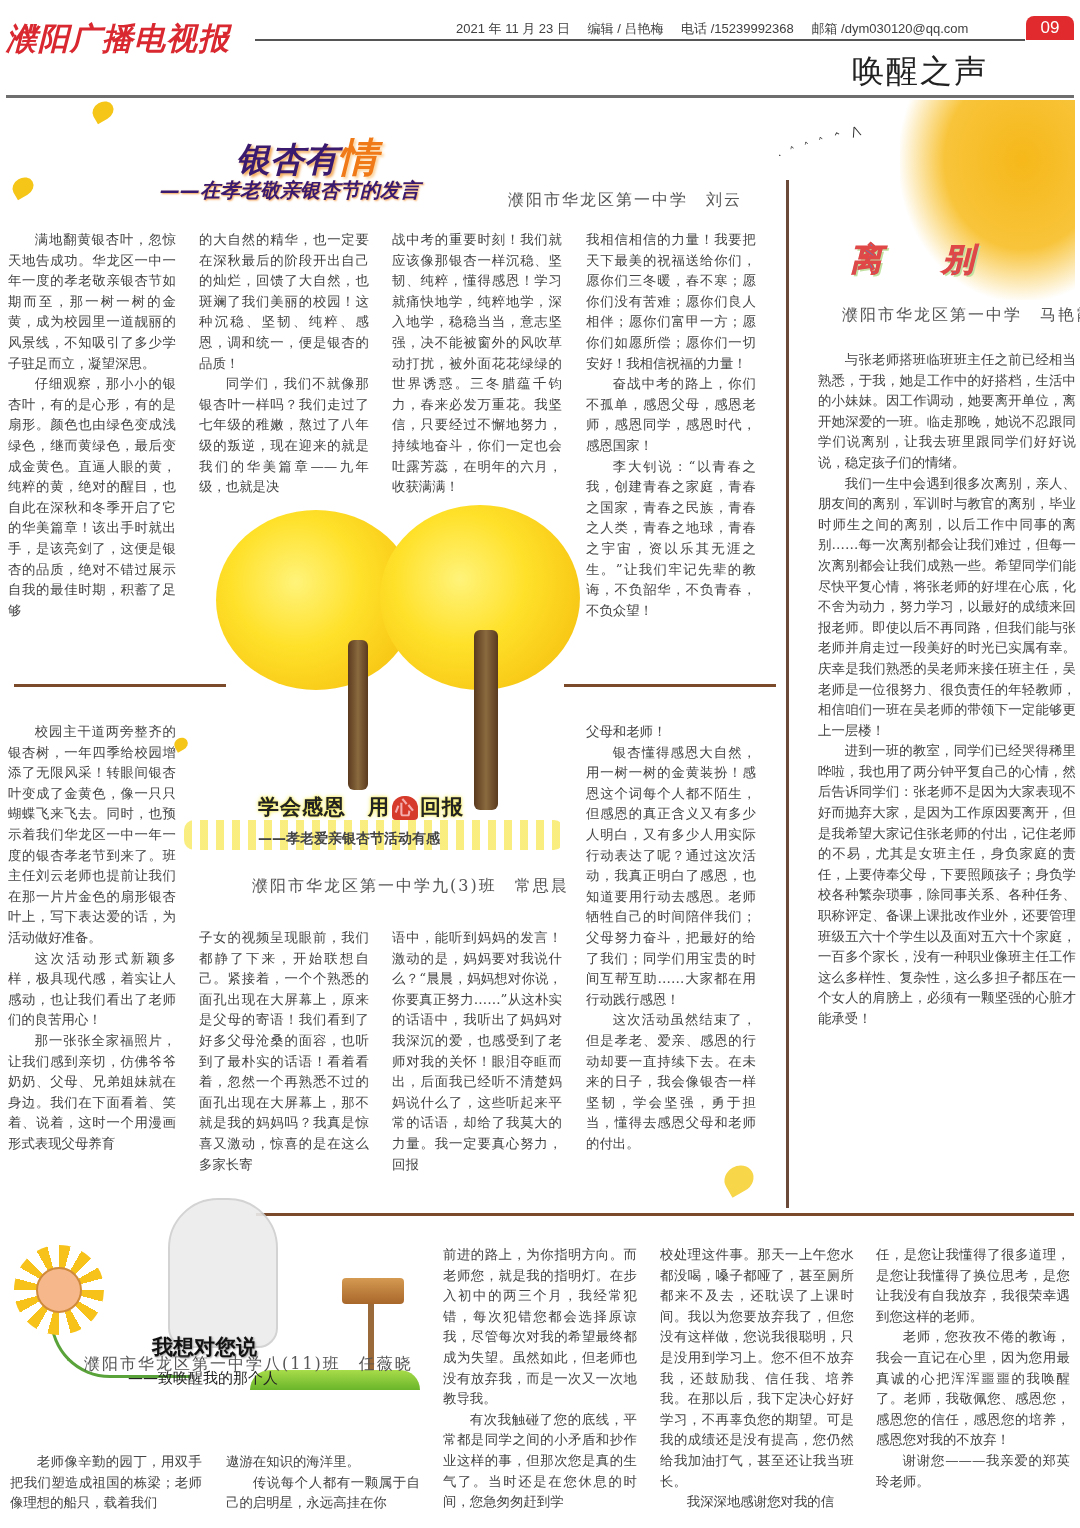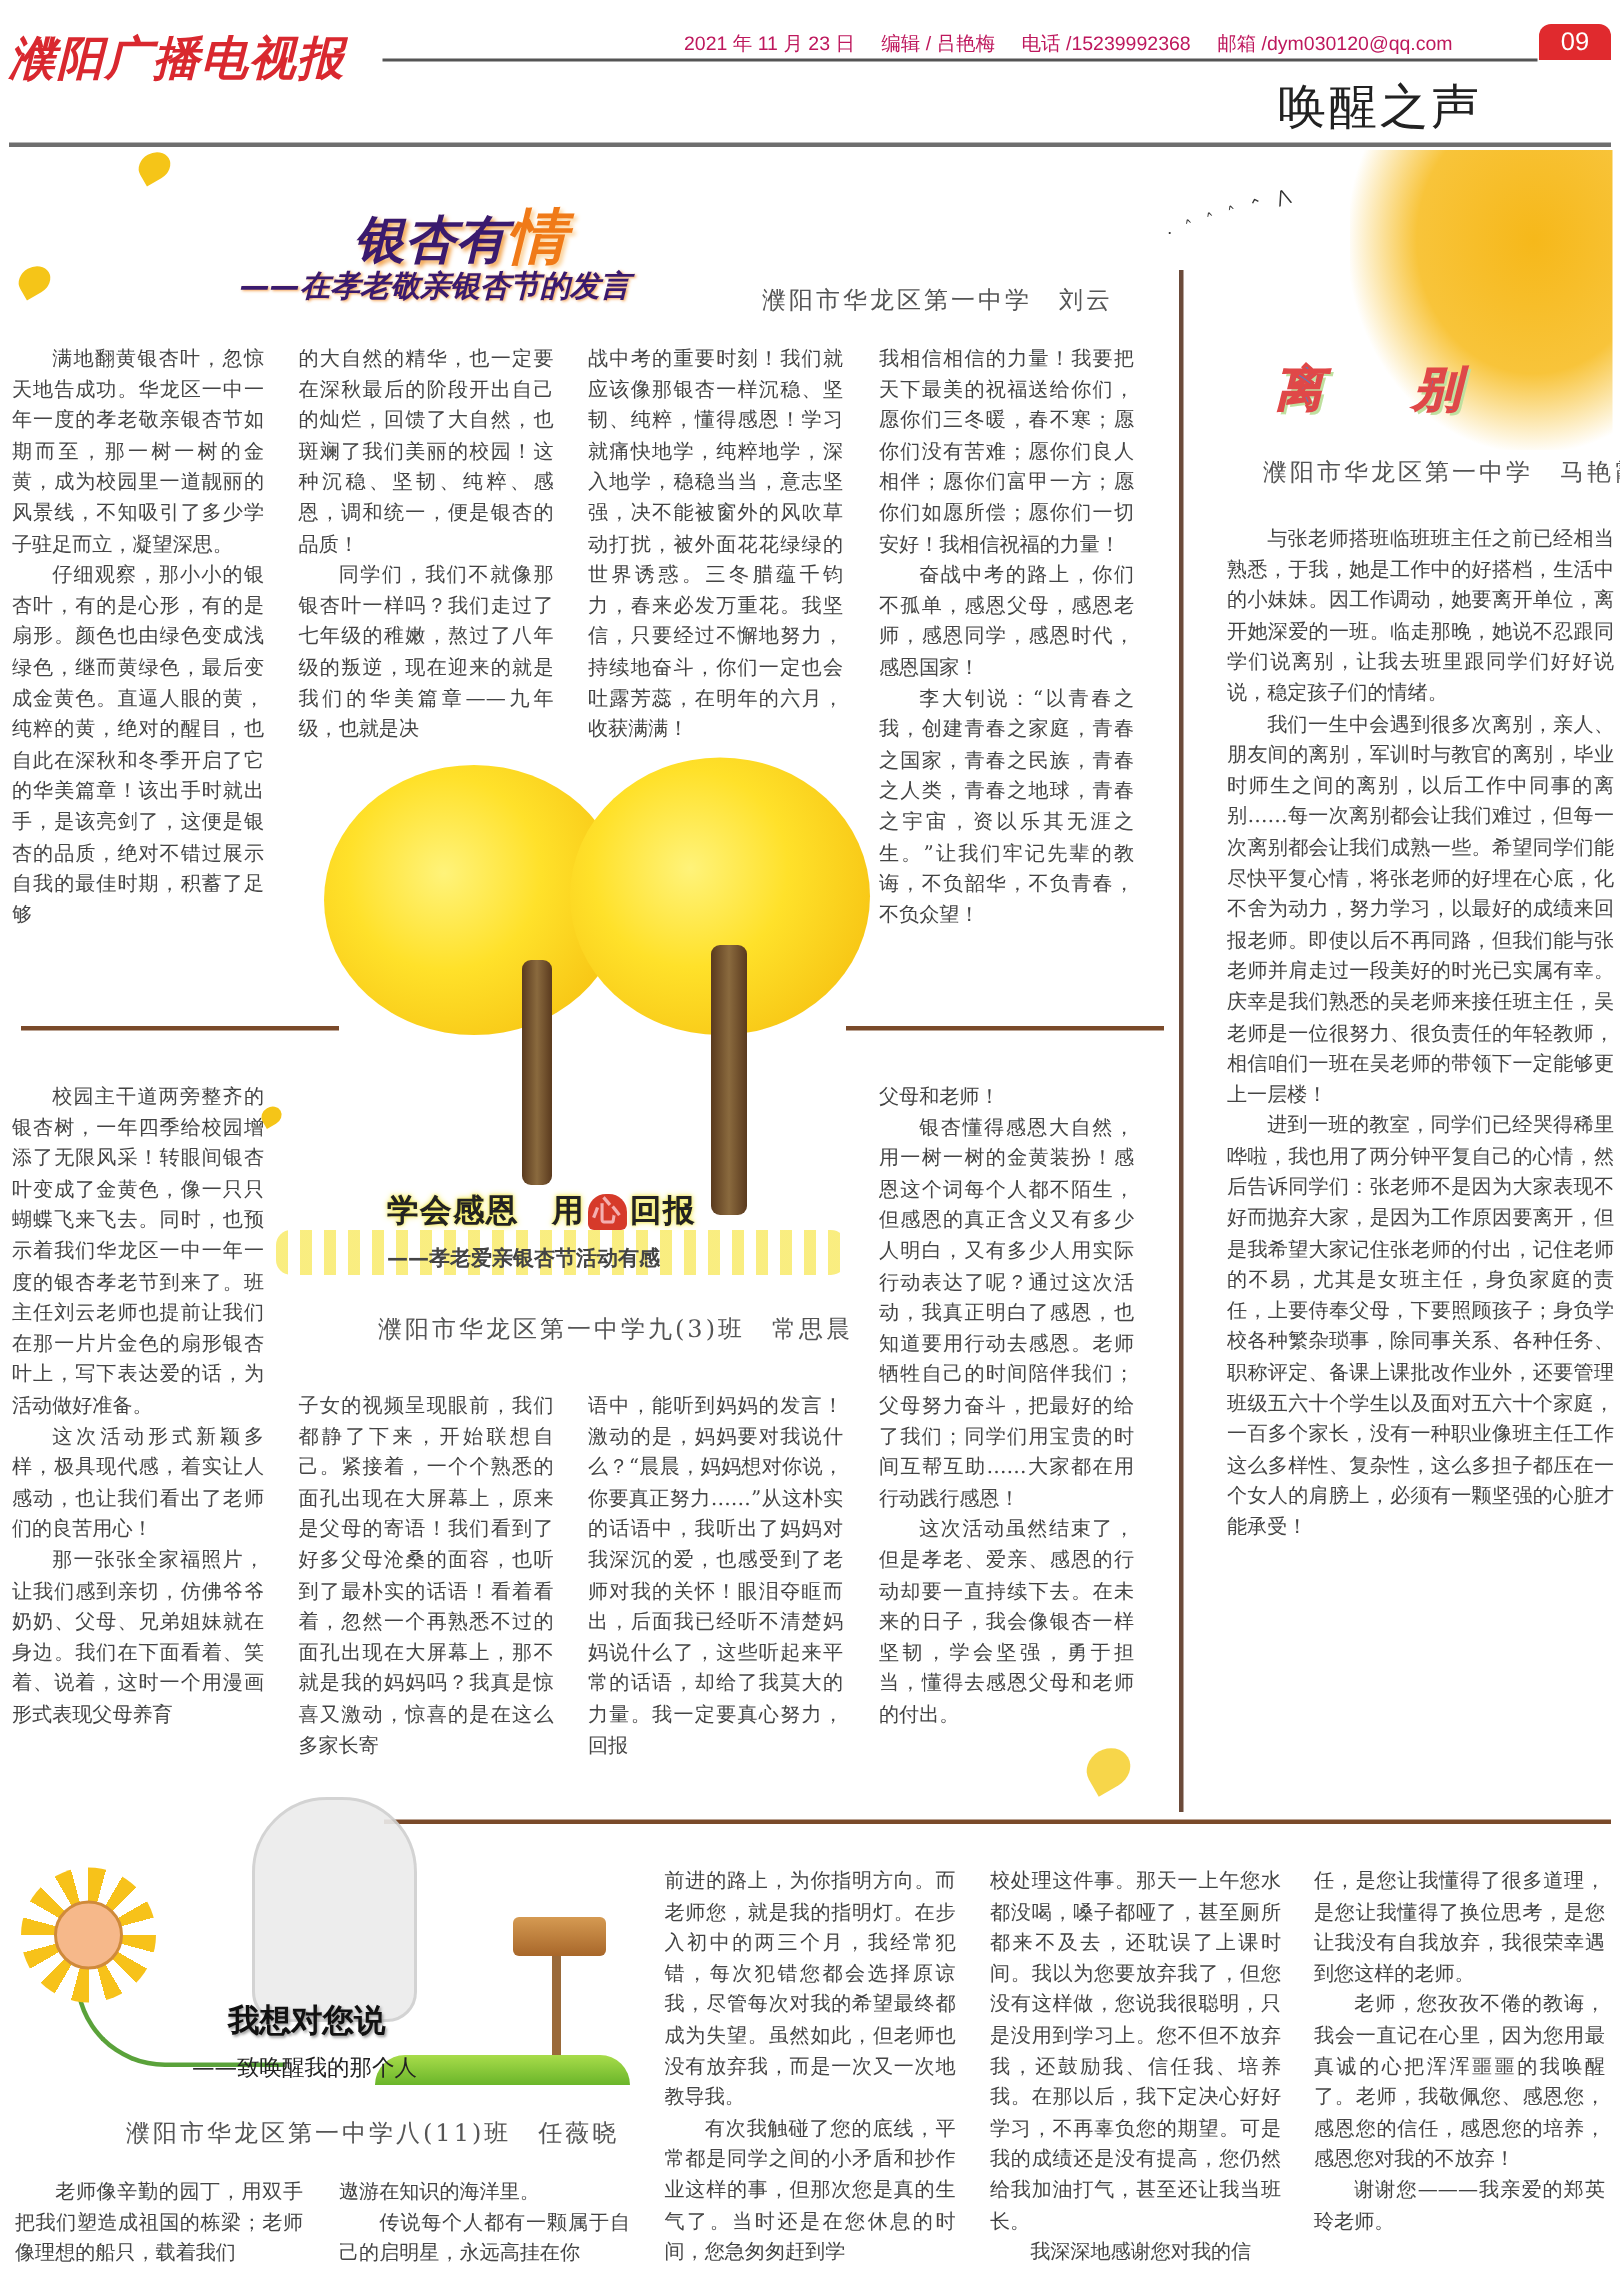--- a/index.html
+++ b/index.html
@@ -1,21 +1,21 @@
 <!DOCTYPE html>
 <html><head>
 <meta charset="utf-8">
 <style>
   * { box-sizing: border-box; margin: 0; padding: 0; }
   html, body { width: 1080px; height: 1528px; background: #fff; overflow: hidden; }
   body { position: relative; font-family: "DejaVu Serif", "Liberation Serif", serif; color: #3a3a3a; }
 
   .masthead-logo { position: absolute; left: 6px; top: 18px; font-family: "DejaVu Serif", serif; font-size: 31px; font-weight: bold; font-style: italic; color: #d9282f; letter-spacing: 1px; }
   .masthead-rule { position: absolute; left: 255px; top: 39px; width: 770px; height: 2px; background: #555; }
-  .masthead-info { position: absolute; left: 456px; top: 20px; font-family: "Liberation Sans", sans-serif; font-size: 13px; color: #be185d; white-space: nowrap; }
+  .masthead-info { position: absolute; left: 456px; top: 20px; font-family: "Liberation Sans", sans-serif; font-size: 13px; color: #404040; white-space: nowrap; }
   .masthead-info span { margin-right: 14px; }
   .page-no { position: absolute; left: 1026px; top: 16px; width: 48px; height: 24px; background: #e02a2e; color: #fff; border-radius: 8px 8px 0 0; font-family: "Liberation Sans", sans-serif; font-size: 17px; text-align: center; line-height: 24px; }
   .section-title { position: absolute; left: 852px; top: 50px; font-family: "DejaVu Serif", serif; font-size: 32px; color: #222; letter-spacing: 2px; }
   .top-rule { position: absolute; left: 6px; top: 95px; width: 1068px; height: 3px; background: #6e6e6e; }
 
   .col { position: absolute; font-size: 13.4px; line-height: 20.6px; text-align: justify; color: #444; }
   .col p { text-indent: 2em; }
   .col p.cont { text-indent: 0; }
 
   .title-a { position: absolute; left: 236px; top: 130px; font-family: "DejaVu Sans", sans-serif; font-weight: bold; font-style: italic; font-size: 34px; color: #3a1a6e; text-shadow: 2px 2px 3px #f2a24a; }
@@ -141,21 +141,21 @@
 <div class="sun">
   <div class="petals"></div>
   <div class="core"></div>
 </div>
 <div class="grass"></div>
 <div class="signpole"></div>
 <div class="signpost"></div>
 
 <div class="title-d">我想对您说</div>
 <div class="subtitle-d">——致唤醒我的那个人</div>
-<div class="byline" style="left:84px;top:1412px;">濮阳市华龙区第一中学八(11)班　任薇晓</div>
+<div class="byline" style="left:84px;top:1354px;">濮阳市华龙区第一中学八(11)班　任薇晓</div>
 
 <div class="col" style="left:10px;top:1452px;width:192px;">
   <p>老师像辛勤的园丁，用双手把我们塑造成祖国的栋梁；老师像理想的船只，载着我们</p>
 </div>
 <div class="col" style="left:226px;top:1452px;width:194px;">
   <p class="cont">遨游在知识的海洋里。</p>
   <p>传说每个人都有一颗属于自己的启明星，永远高挂在你</p>
 </div>
 <div class="col" style="left:443px;top:1245px;width:194px;">
   <p class="cont">前进的路上，为你指明方向。而老师您，就是我的指明灯。在步入初中的两三个月，我经常犯错，每次犯错您都会选择原谅我，尽管每次对我的希望最终都成为失望。虽然如此，但老师也没有放弃我，而是一次又一次地教导我。</p>

